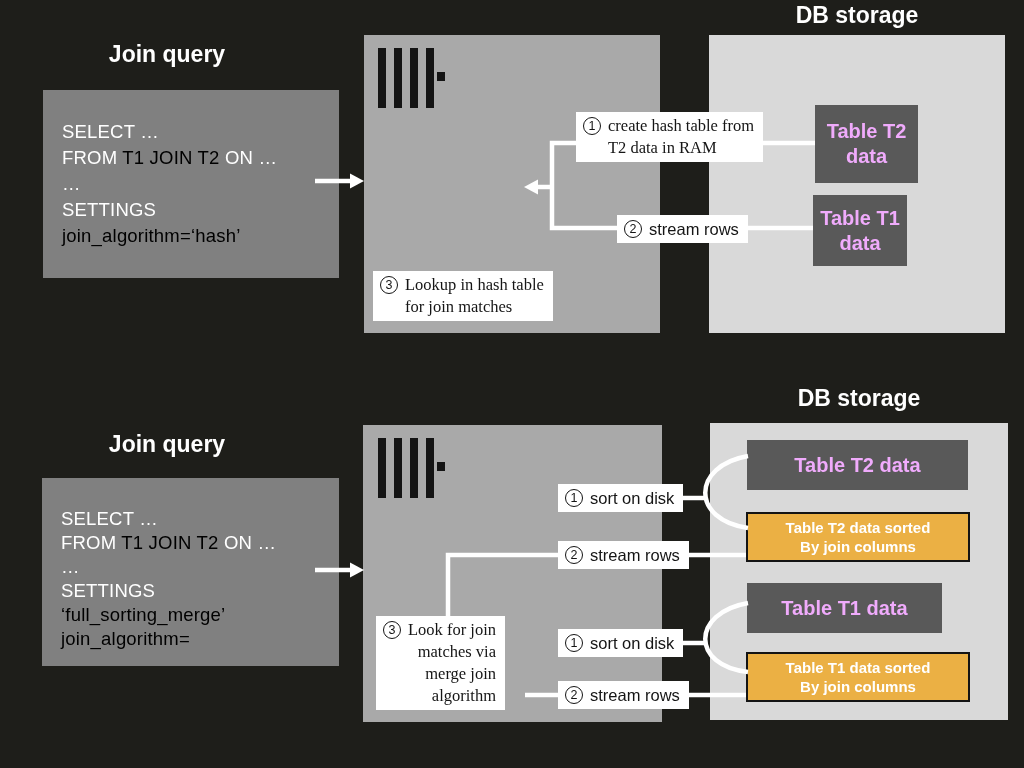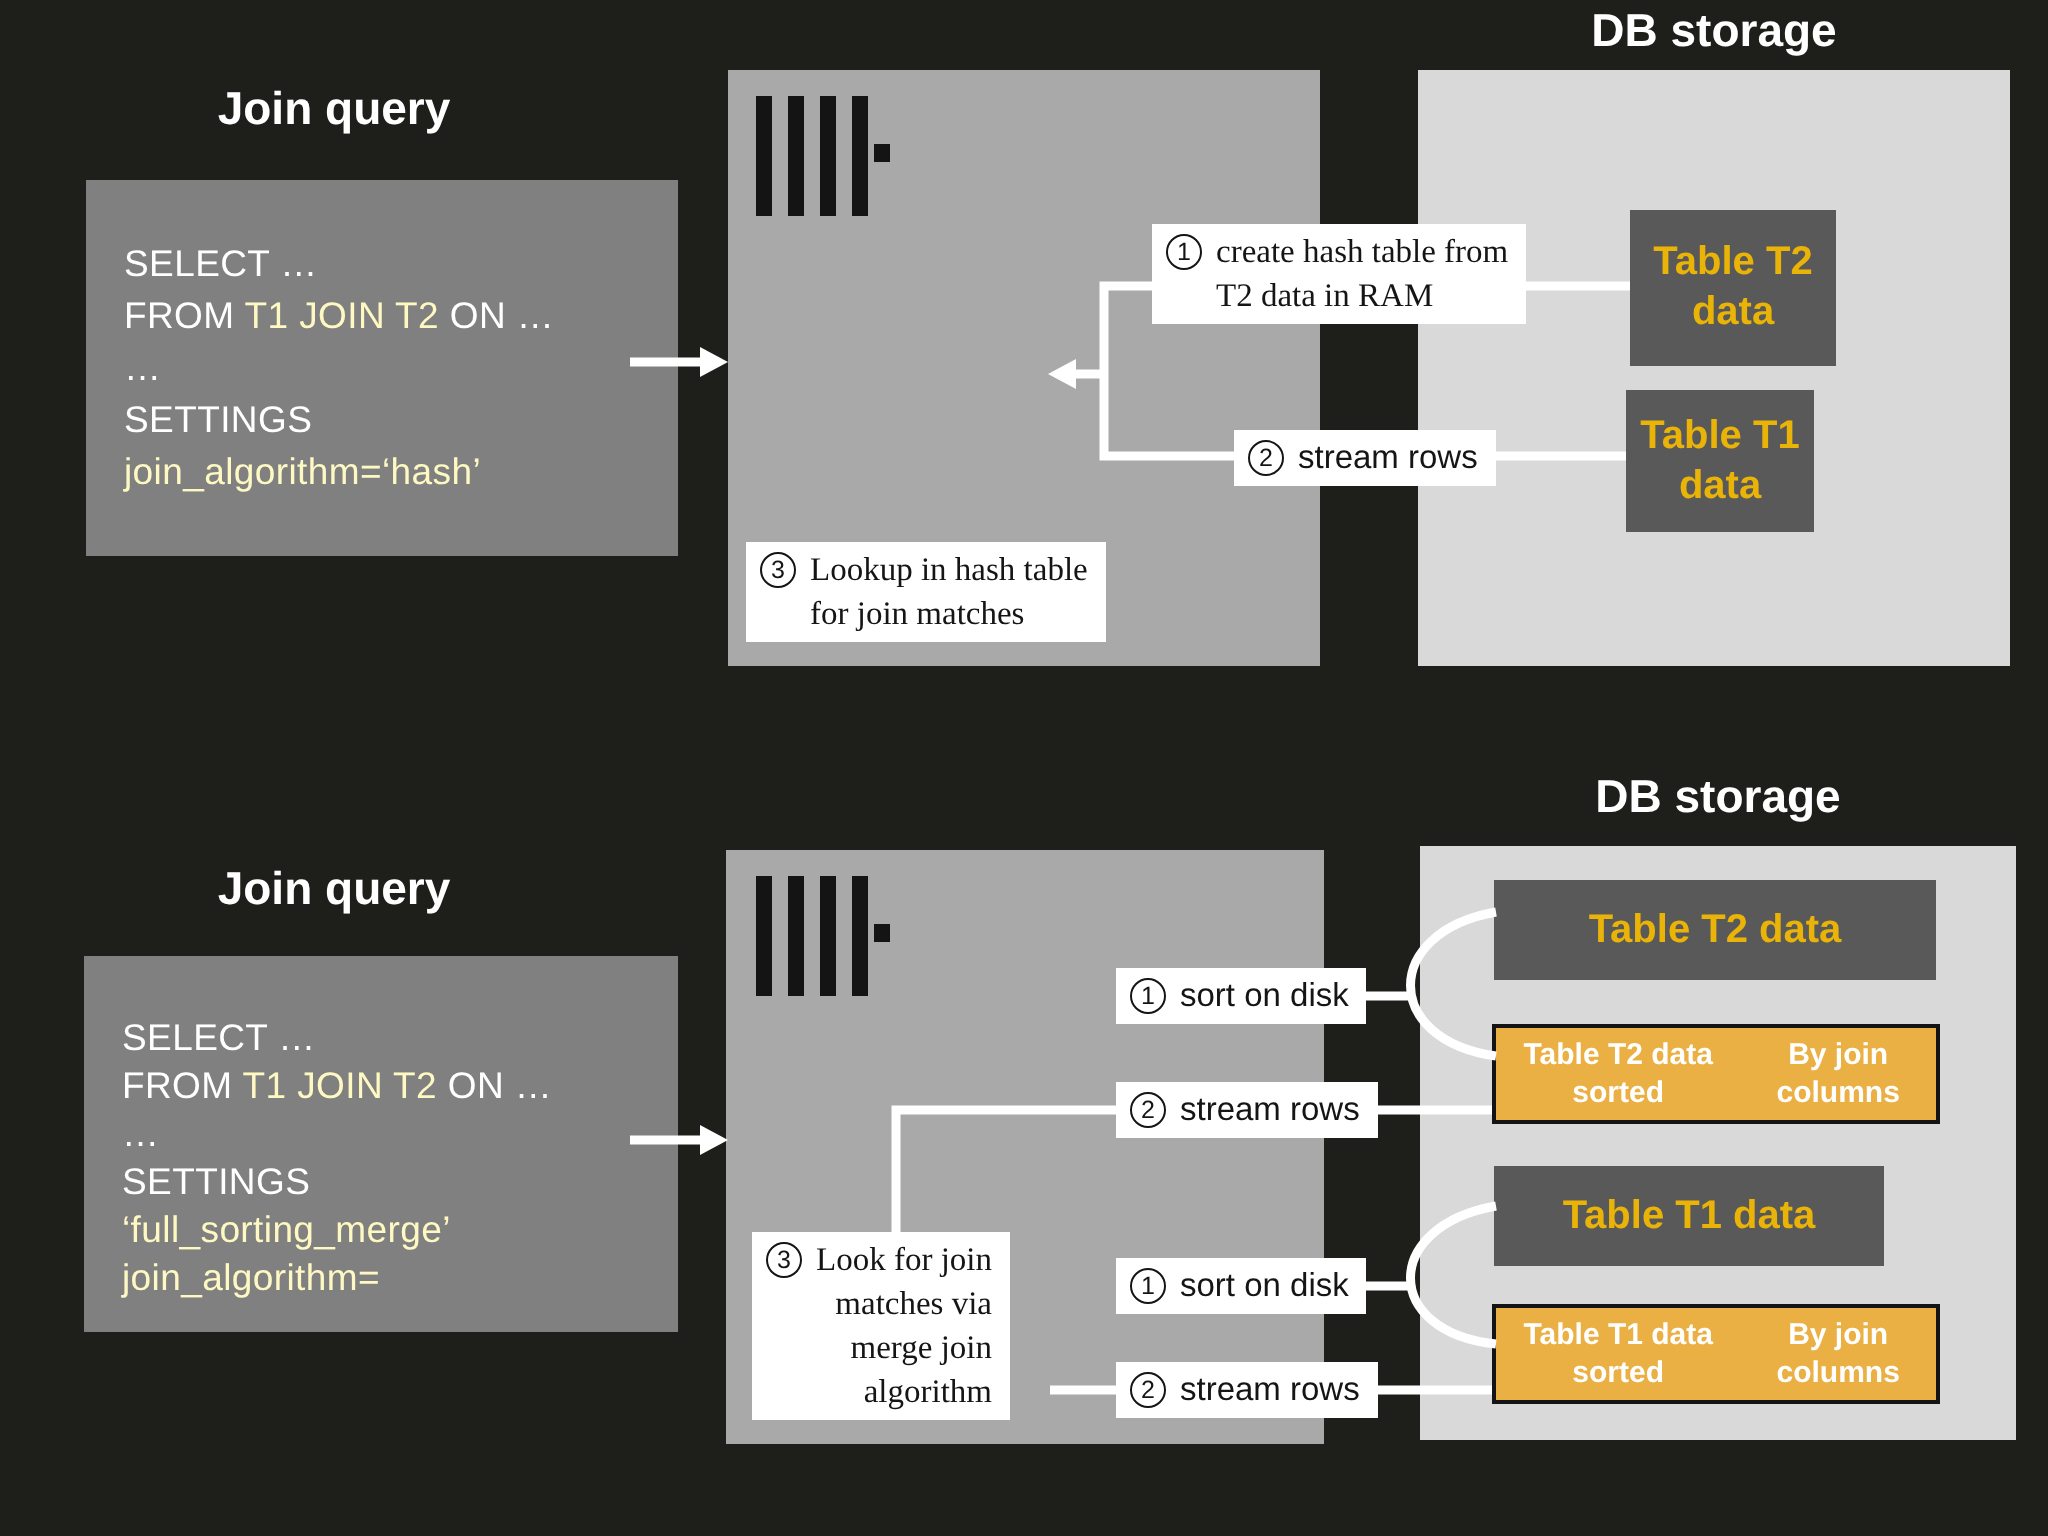--- a/index.html
+++ b/index.html
@@ -5,29 +5,29 @@
   html,body{margin:0;padding:0;background:#1E1E1A;}
   .canvas{position:relative;width:1024px;height:768px;background:#1E1E1A;overflow:hidden;
           font-family:"Liberation Sans",sans-serif;}
   .abs{position:absolute;}
   .h-title{color:#fff;font-weight:700;font-size:23px;text-align:center;z-index:2;}
   .querybox{background:#808080;z-index:1;margin-left:24px;}
   .code{padding:29px 0 0 19px;color:#fff;font-size:18.5px;font-weight:500;letter-spacing:.2px;}
   .code .cl{white-space:pre;}
   .lh26 .cl{line-height:26px;}
   .lh24 .cl{line-height:24px;}
-  .acc{color:#fef9c3;}
+  .acc{color:#000000;}
   .serverbox{background:#A9A9A9;z-index:1;}
   .dbbox{background:#D9D9D9;z-index:1;}
-  .darkbox{background:#595959;color:#eab308;font-weight:700;font-size:20px;line-height:25px;
+  .darkbox{background:#595959;color:#f0abfc;font-weight:700;font-size:20px;line-height:25px;
            display:flex;align-items:center;justify-content:center;text-align:center;z-index:1;}
   .hashbox{background:#EBB044;color:#fff;font-size:20px;font-weight:500;line-height:26px;
            display:flex;align-items:center;justify-content:center;text-align:center;z-index:1;}
   .sortedbox{background:#EBB044;border:2px solid #141414;color:#fff;font-weight:700;font-size:15px;
-             line-height:19px;display:flex;flex-direction:row;align-items:center;justify-content:center;
+             line-height:19px;display:flex;flex-direction:column;align-items:center;justify-content:center;
              text-align:center;z-index:1;box-sizing:border-box;}
   .step{background:#fff;color:#151515;font-size:16.5px;line-height:22px;display:flex;gap:7px;
         padding:3px 9px 3px 7px;align-items:flex-start;white-space:nowrap;z-index:6;}
   .circ{flex:0 0 auto;width:18px;height:18px;border:1.5px solid #151515;border-radius:50%;
         display:flex;align-items:center;justify-content:center;font-size:12.5px;line-height:1;
         margin-top:2px;box-sizing:border-box;}
   .lines .ln{display:block;font-family:Liberation Serif, serif;}
   .lines.center{text-align:right;}
   .logo{width:70px;height:60px;z-index:2;}
   .logo .bar{position:absolute;top:0;width:8px;height:60px;background:#141414;}

